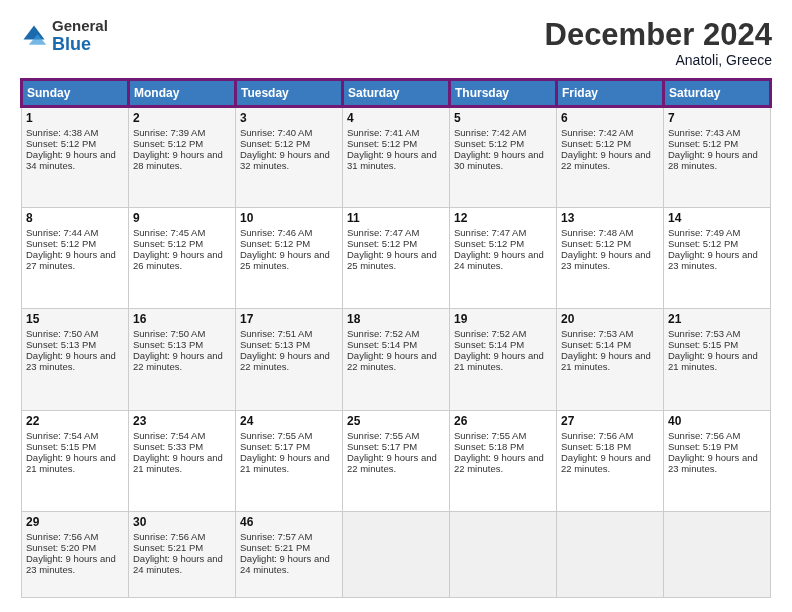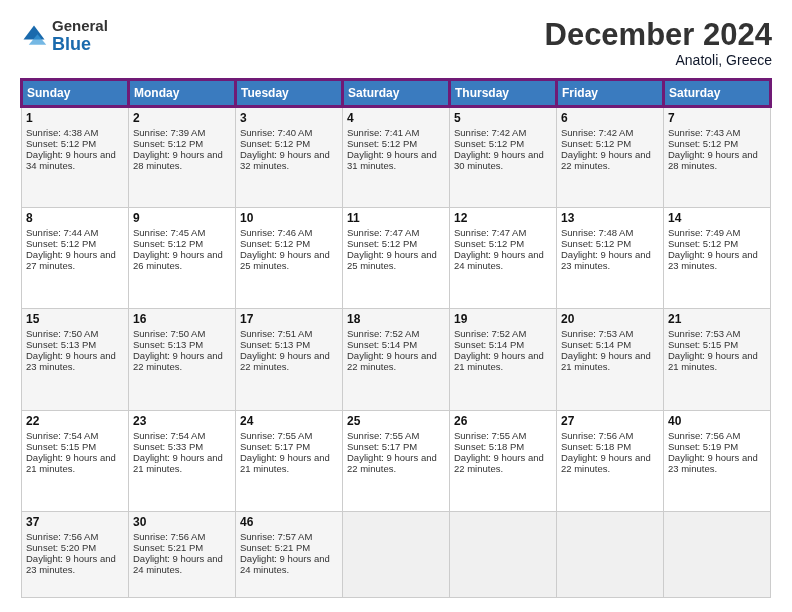--- a/index.html
+++ b/index.html
@@ -310,21 +310,21 @@
       </td>
           <td>
         <span class="day-num">40</span>
         <span>Sunrise: 7:56 AM</span><br>
         <span>Sunset: 5:19 PM</span><br>
         <span>Daylight: 9 hours and 23 minutes.</span>
       </td>
         </tr>
         <tr class="last-row">
           <td>
-        <span class="day-num">37</span>
+        <span class="day-num">29</span>
         <span>Sunrise: 7:56 AM</span><br>
         <span>Sunset: 5:20 PM</span><br>
         <span>Daylight: 9 hours and 23 minutes.</span>
       </td>
           <td>
         <span class="day-num">30</span>
         <span>Sunrise: 7:56 AM</span><br>
         <span>Sunset: 5:21 PM</span><br>
         <span>Daylight: 9 hours and 24 minutes.</span>
       </td>

